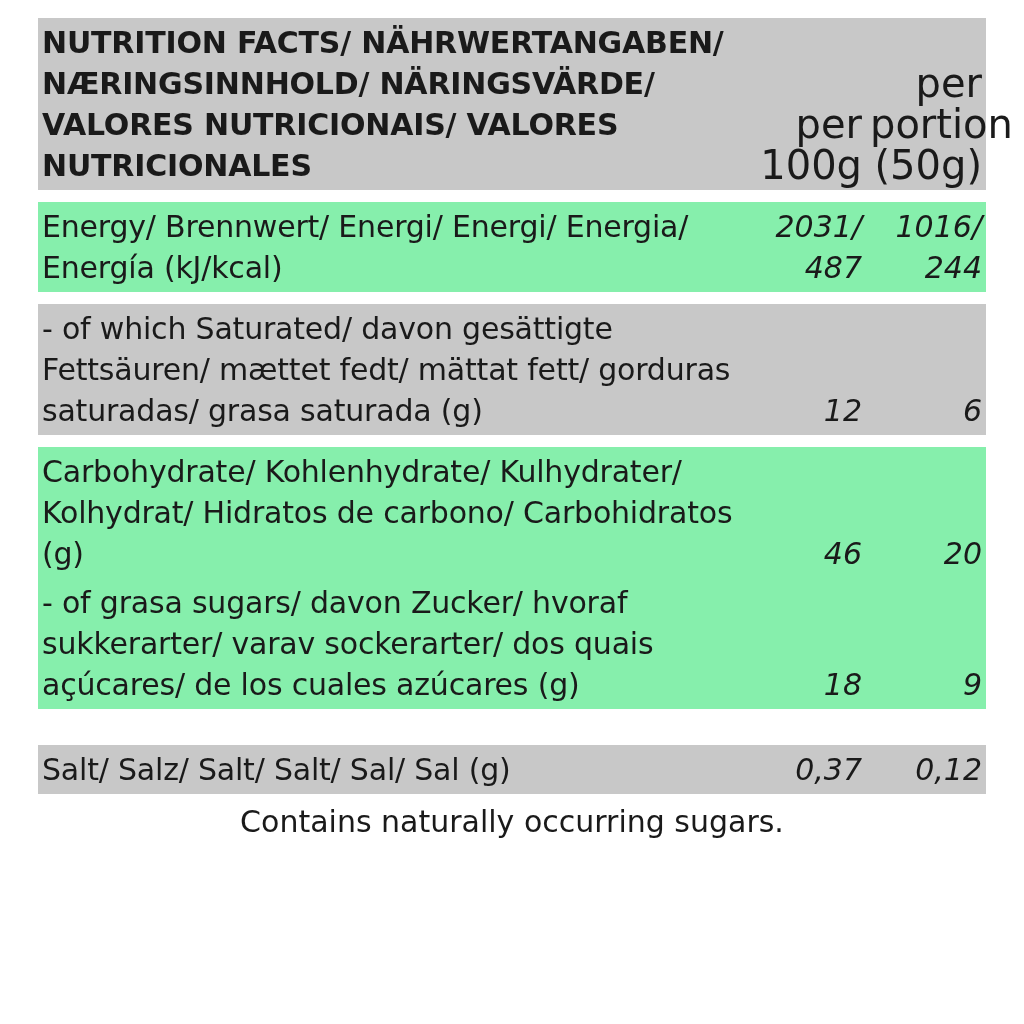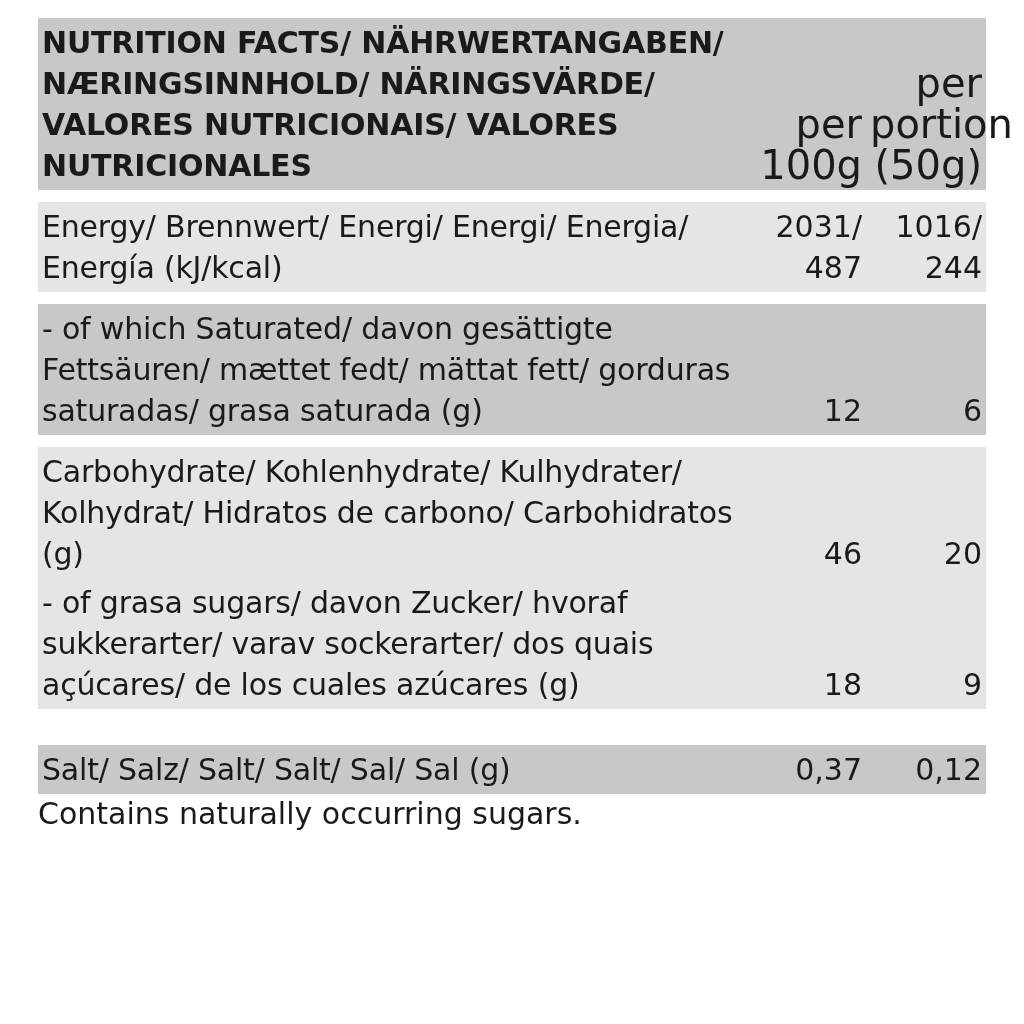--- a/index.html
+++ b/index.html
@@ -28,59 +28,62 @@
   }
   table.nutrition td {
     vertical-align: top;
     padding: 4px;
   }
   .col-label { width: 710px; }
   .col-100   { width: 118px; }
   .col-port  { width: 120px; }
 
   .row-shade td { background: #c8c8c8; }
-  .row-plain td { background: #e5e5e5; }
+  .row-plain td { background: #86efac; }
 
   .label-cell {
     font-size: 30px;
     line-height: 41px;
     padding: 7px 6px 9px 14px;
     letter-spacing: -0.2px;
   }
   .head-cell {
     font-size: 30px;
     line-height: 41px;
     font-weight: bold;
     padding: 10px 6px 10px 14px;
     letter-spacing: -0.2px;
   }
   .num-cell {
     font-size: 30px;
     line-height: 41px;
     text-align: right;
     padding: 7px 14px 9px 4px;
     white-space: pre-line;
+    font-style: italic;
   }
   .head-num {
     font-size: 40px;
     line-height: 41px;
     text-align: right;
     padding: 10px 14px 10px 4px;
     white-space: pre-line;
   }
   .num-bottom {
     vertical-align: bottom !important;
   }
   .head-bottom {
     vertical-align: bottom !important;
   }
   .footnote {
     width: 948px;
+    text-align: center;
     font-size: 30px;
     line-height: 40px;
+    padding-top: 8px;
     background: #ffffff;
   }
   .gap-row td { height: 4px; background: #ffffff; padding: 0; }
 </style>
 </head>
 <body>
 
 <div class="panel">
   <table class="nutrition">
     <colgroup>

